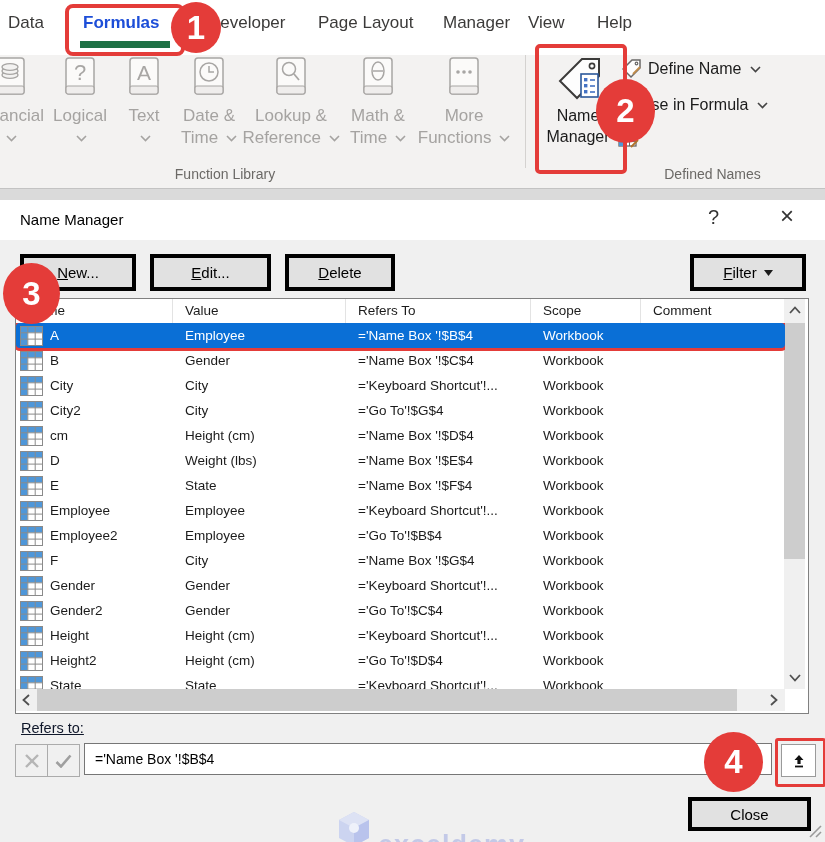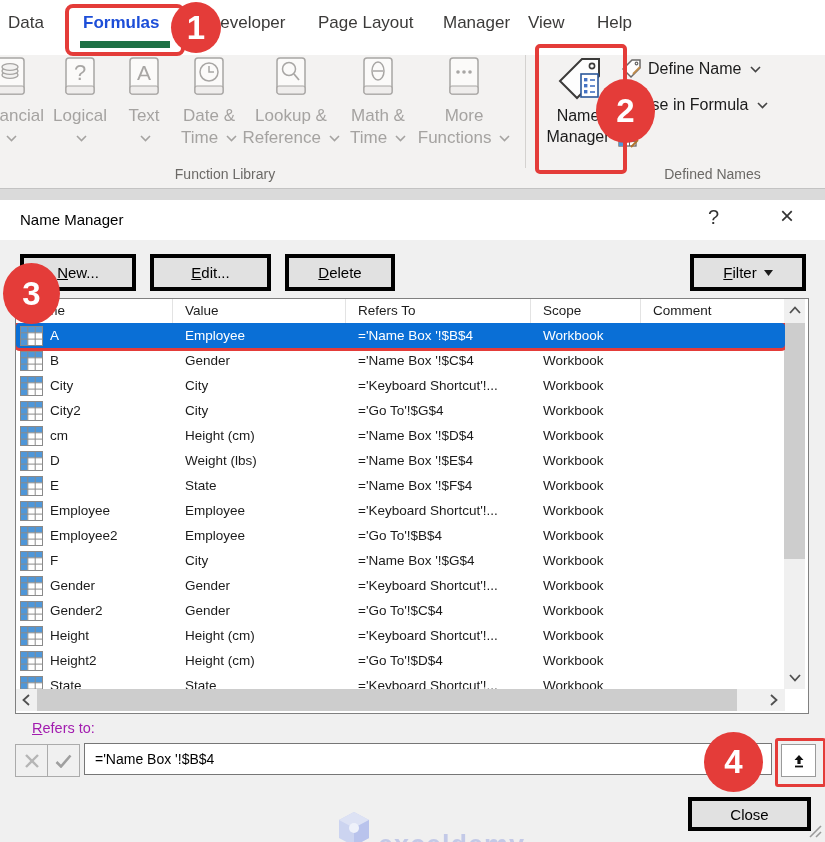--- a/index.html
+++ b/index.html
@@ -50,21 +50,21 @@
   .lrow.selected{background:#0a6fd6;color:#fff;box-shadow:0 0 0 3px #e43c39;border-radius:4px;
                  position:relative;z-index:3;}
   
   .vsb{position:absolute;left:768px;top:0;width:21px;height:390px;background:#f0f0f0;}
   .vsb .arrow{position:absolute;left:0;width:21px;height:22px;display:flex;align-items:center;justify-content:center;}
   .vsb .thumb{position:absolute;left:0;top:24px;width:21px;height:236px;background:#cdcdcd;}
   .hsb{position:absolute;left:0;top:390px;width:769px;height:22px;background:#f0f0f0;display:block;}
   .hsb .arrow{position:absolute;top:0;width:20px;height:22px;display:flex;align-items:center;justify-content:center;}
   .hsb .thumb{position:absolute;left:21px;top:0;width:700px;height:22px;background:#cdcdcd;}
   
-  .refers-label{position:absolute;left:32px;top:520px;font-size:14.5px;color:#a21caf;}
+  .refers-label{position:absolute;left:21px;top:520px;font-size:14.5px;color:#0f172a;text-decoration:underline;}
   .sq-btn{position:absolute;top:544px;width:31px;height:31px;background:#f0f0f0;border:1px solid #ababab;
           display:flex;align-items:center;justify-content:center;}
   .refers-input{position:absolute;left:84px;top:543px;width:688px;height:32px;background:#fff;
         border:1px solid #767676;box-sizing:border-box;font-size:14px;line-height:30px;padding-left:10px;
         color:#000;}
   .collapse-btn{position:absolute;left:781px;top:544px;width:33px;height:31px;background:#fff;
         border:1px solid #9a9a9a;display:flex;align-items:center;justify-content:center;}
   .collapse-frame{position:absolute;left:775px;top:538px;width:45px;height:43px;border:3px solid #e43c39;
         border-radius:3px;z-index:40;}
   

